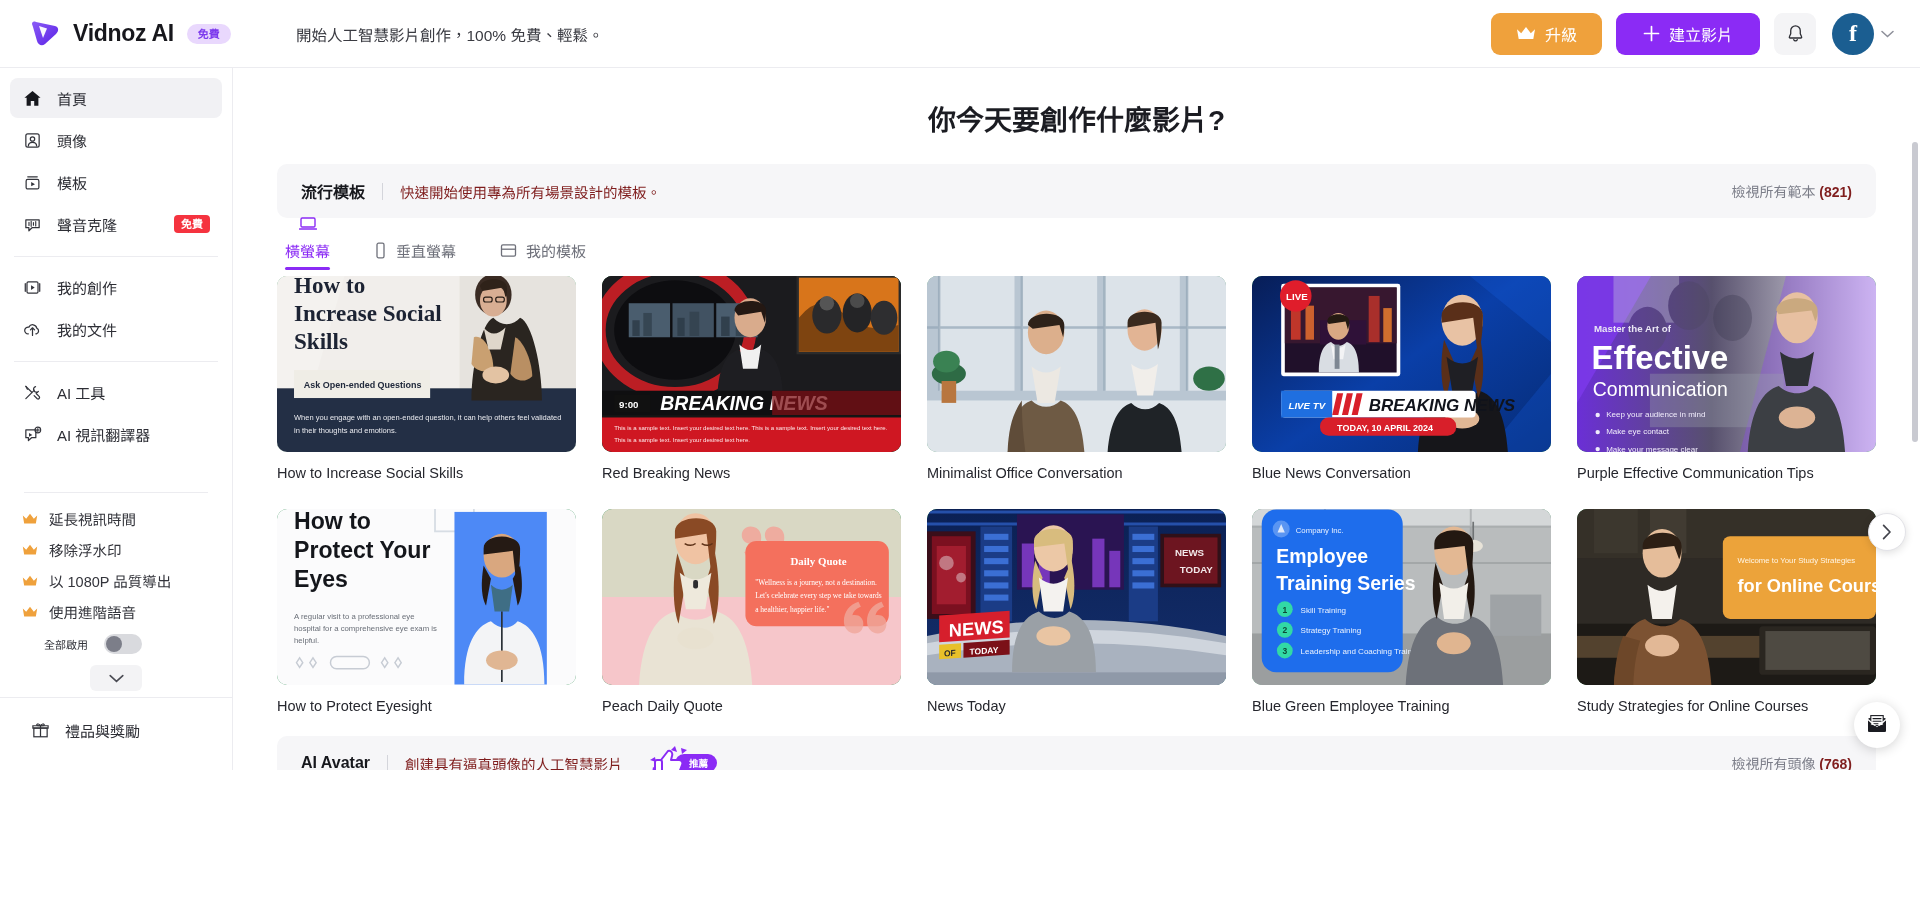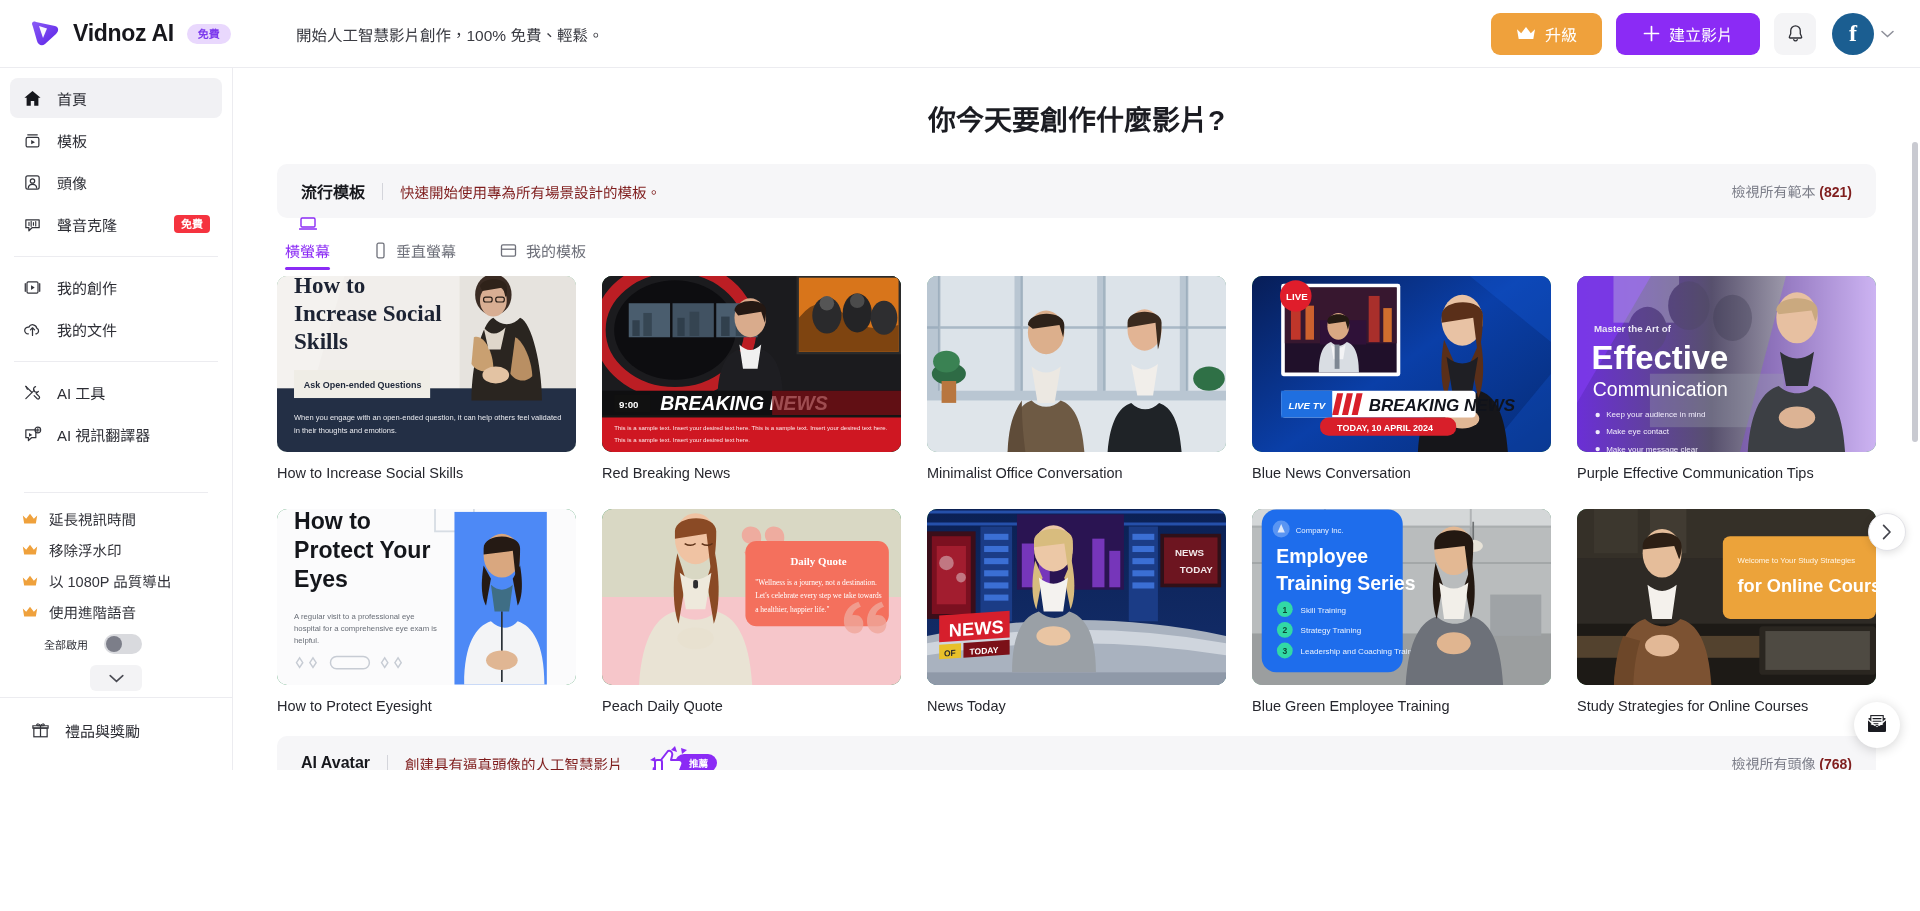--- a/index.html
+++ b/index.html
@@ -267,36 +267,36 @@
           <span class="ico">
             <svg width="19" height="19" viewBox="0 0 20 20">
                 <path d="M10 2 L18.5 9.3 h-2.3 V17.5 H11.8 v-5 H8.2 v5 H3.8 V9.3 H1.5 Z" fill="#17181d"></path>
               </svg>
           </span>
           <span class="nav-label">首頁</span>
         </div>
         <div class="nav-item">
           <span class="ico">
             <svg width="19" height="19" viewBox="0 0 20 20">
+              <rect x="3" y="3" width="14" height="14" rx="2" fill="none" stroke="#33343b" stroke-width="1.3"></rect>
+              <circle cx="10" cy="8.4" r="2.3" fill="none" stroke="#33343b" stroke-width="1.3"></circle>
+              <path d="M5.6 16.2c0-2.6 2-4.2 4.4-4.2s4.4 1.6 4.4 4.2" fill="none" stroke="#33343b" stroke-width="1.3"></path>
+            </svg>
+          </span>
+          <span class="nav-label">頭像</span>
+        </div>
+        <div class="nav-item">
+          <span class="ico">
+            <svg width="19" height="19" viewBox="0 0 20 20">
               <rect x="3.3" y="6.8" width="13.4" height="10" rx="1.6" fill="none" stroke="#33343b" stroke-width="1.3"></rect>
               <path d="M5 4h10" stroke="#33343b" stroke-width="1.3" stroke-linecap="round"></path>
               <path d="M8.6 9.6 l4 2.2 -4 2.2z" fill="#33343b"></path>
             </svg>
           </span>
           <span class="nav-label">模板</span>
-        </div>
-        <div class="nav-item">
-          <span class="ico">
-            <svg width="19" height="19" viewBox="0 0 20 20">
-              <rect x="3" y="3" width="14" height="14" rx="2" fill="none" stroke="#33343b" stroke-width="1.3"></rect>
-              <circle cx="10" cy="8.4" r="2.3" fill="none" stroke="#33343b" stroke-width="1.3"></circle>
-              <path d="M5.6 16.2c0-2.6 2-4.2 4.4-4.2s4.4 1.6 4.4 4.2" fill="none" stroke="#33343b" stroke-width="1.3"></path>
-            </svg>
-          </span>
-          <span class="nav-label">頭像</span>
         </div>
         <div class="nav-item">
           <span class="ico">
             <svg width="19" height="19" viewBox="0 0 20 20">
               <path d="M3 5.2h14v8.2H9.5L6.2 16.6v-3.2H3z" fill="none" stroke="#33343b" stroke-width="1.3" stroke-linejoin="round"></path>
               <path d="M6.3 7.6v3.4M8.6 6.7v5.2M11 7.9v2.9M13.4 7v4.6" stroke="#33343b" stroke-width="1.2" stroke-linecap="round"></path>
             </svg>
           </span>
           <span class="nav-label">聲音克隆</span>
           <span class="tag-free">免費</span>

